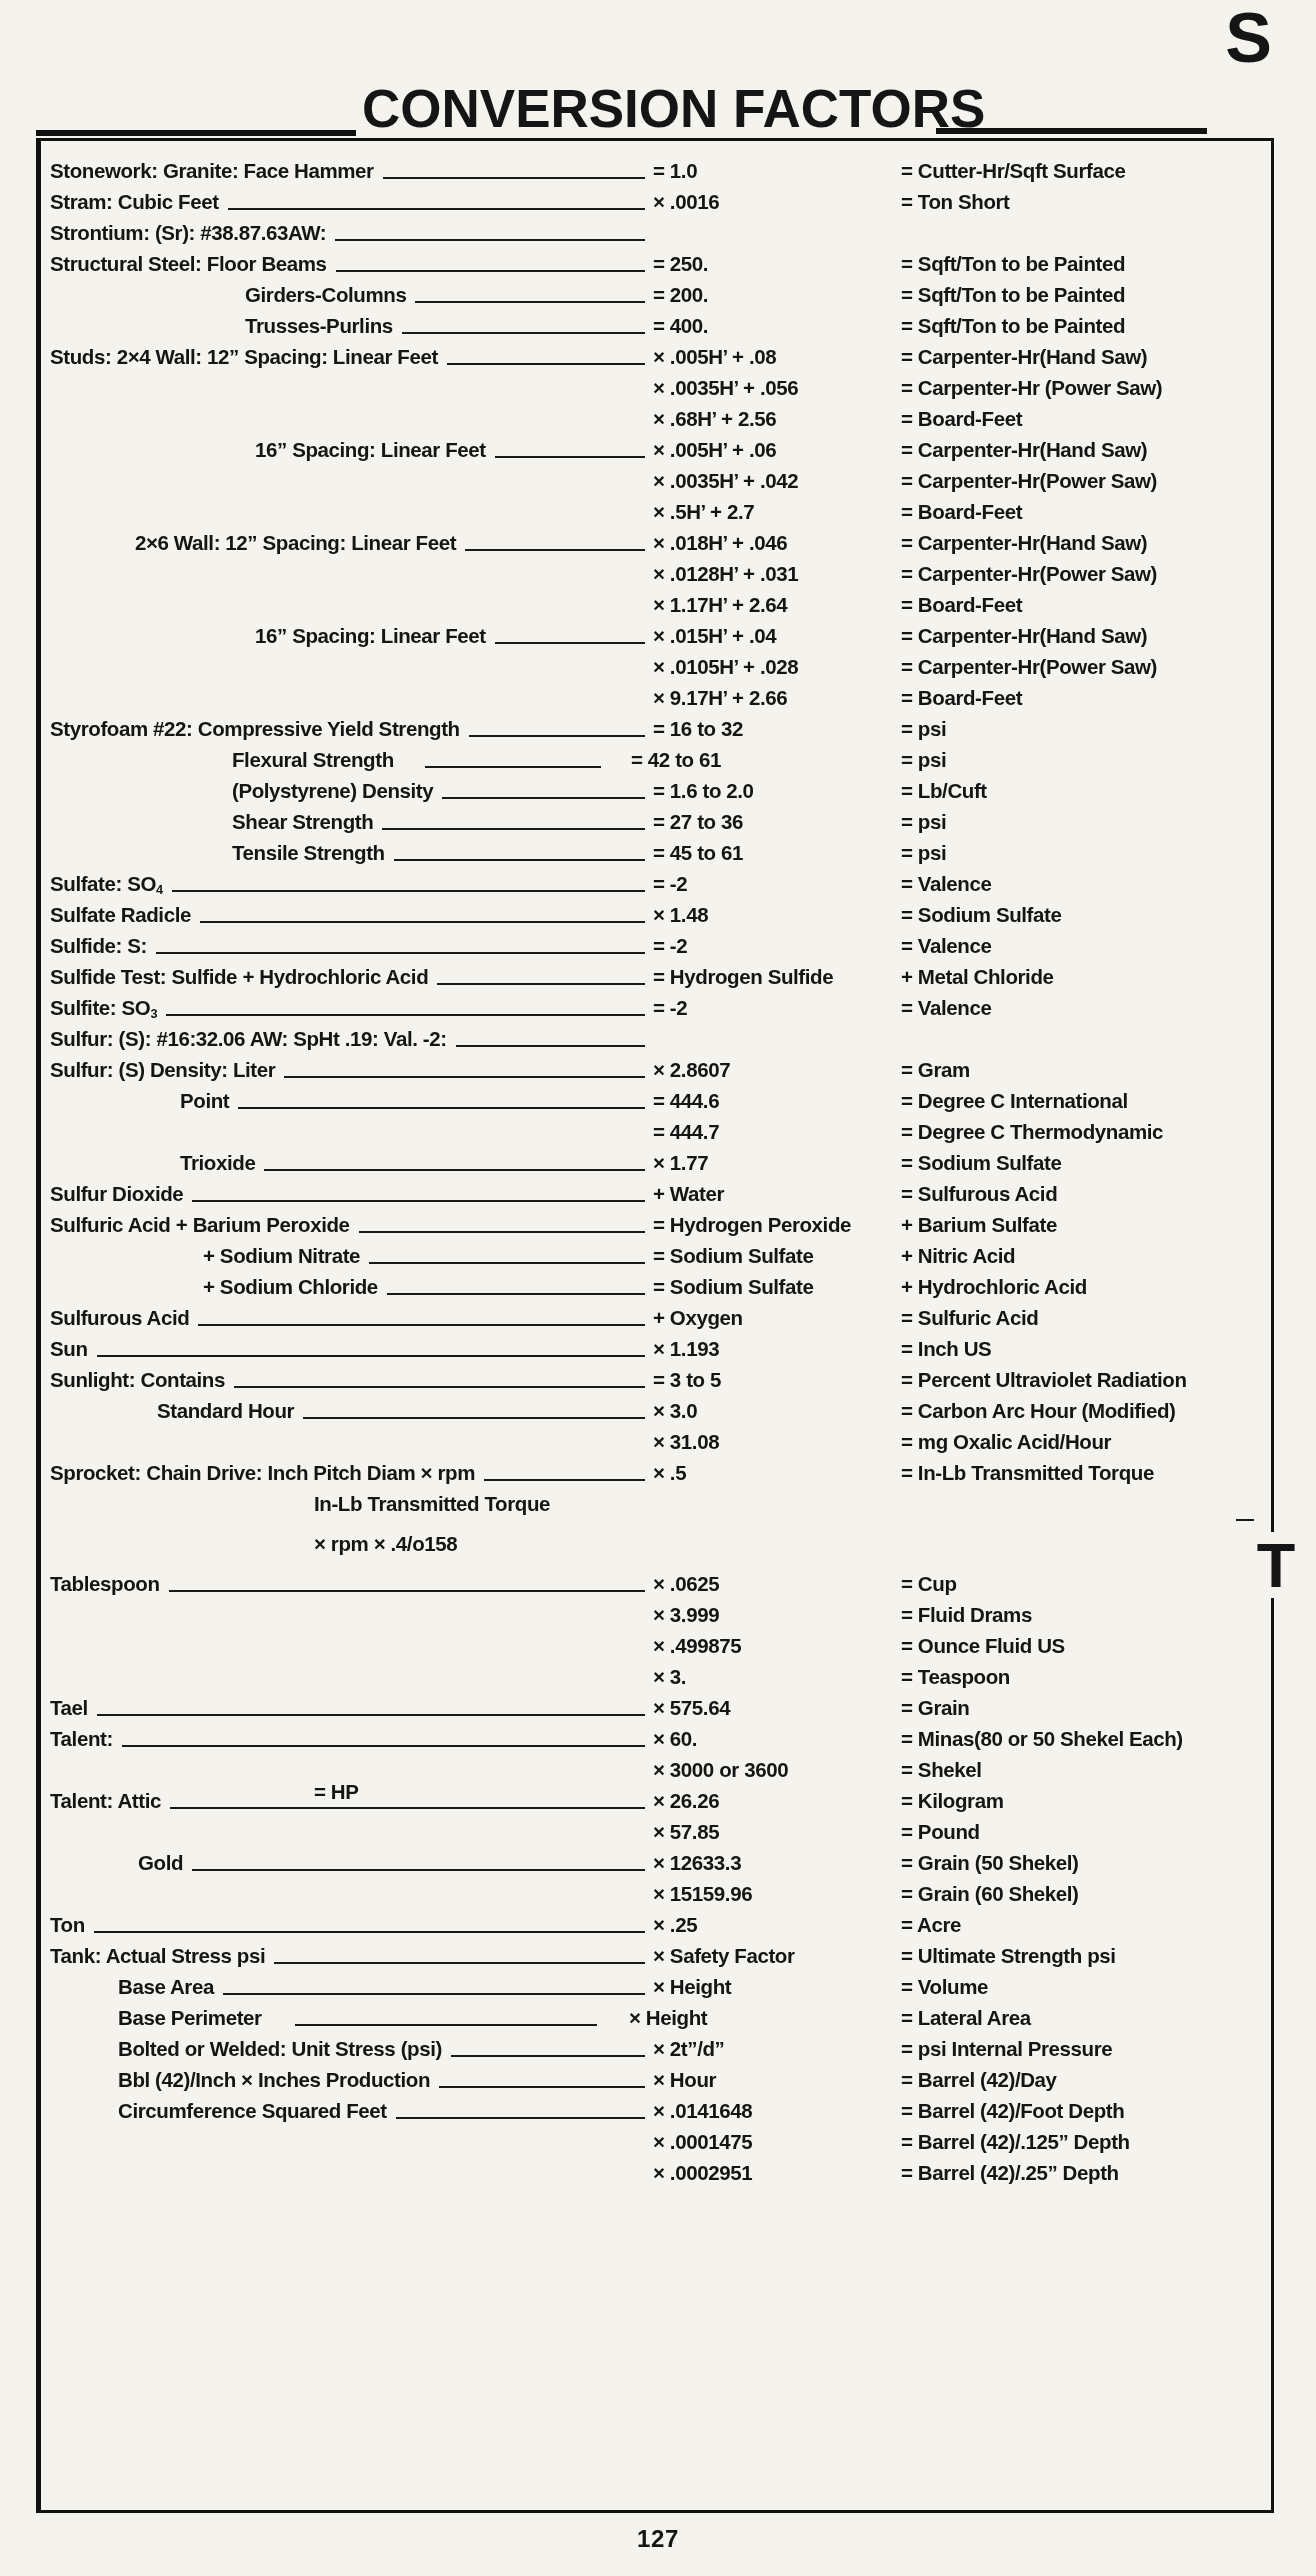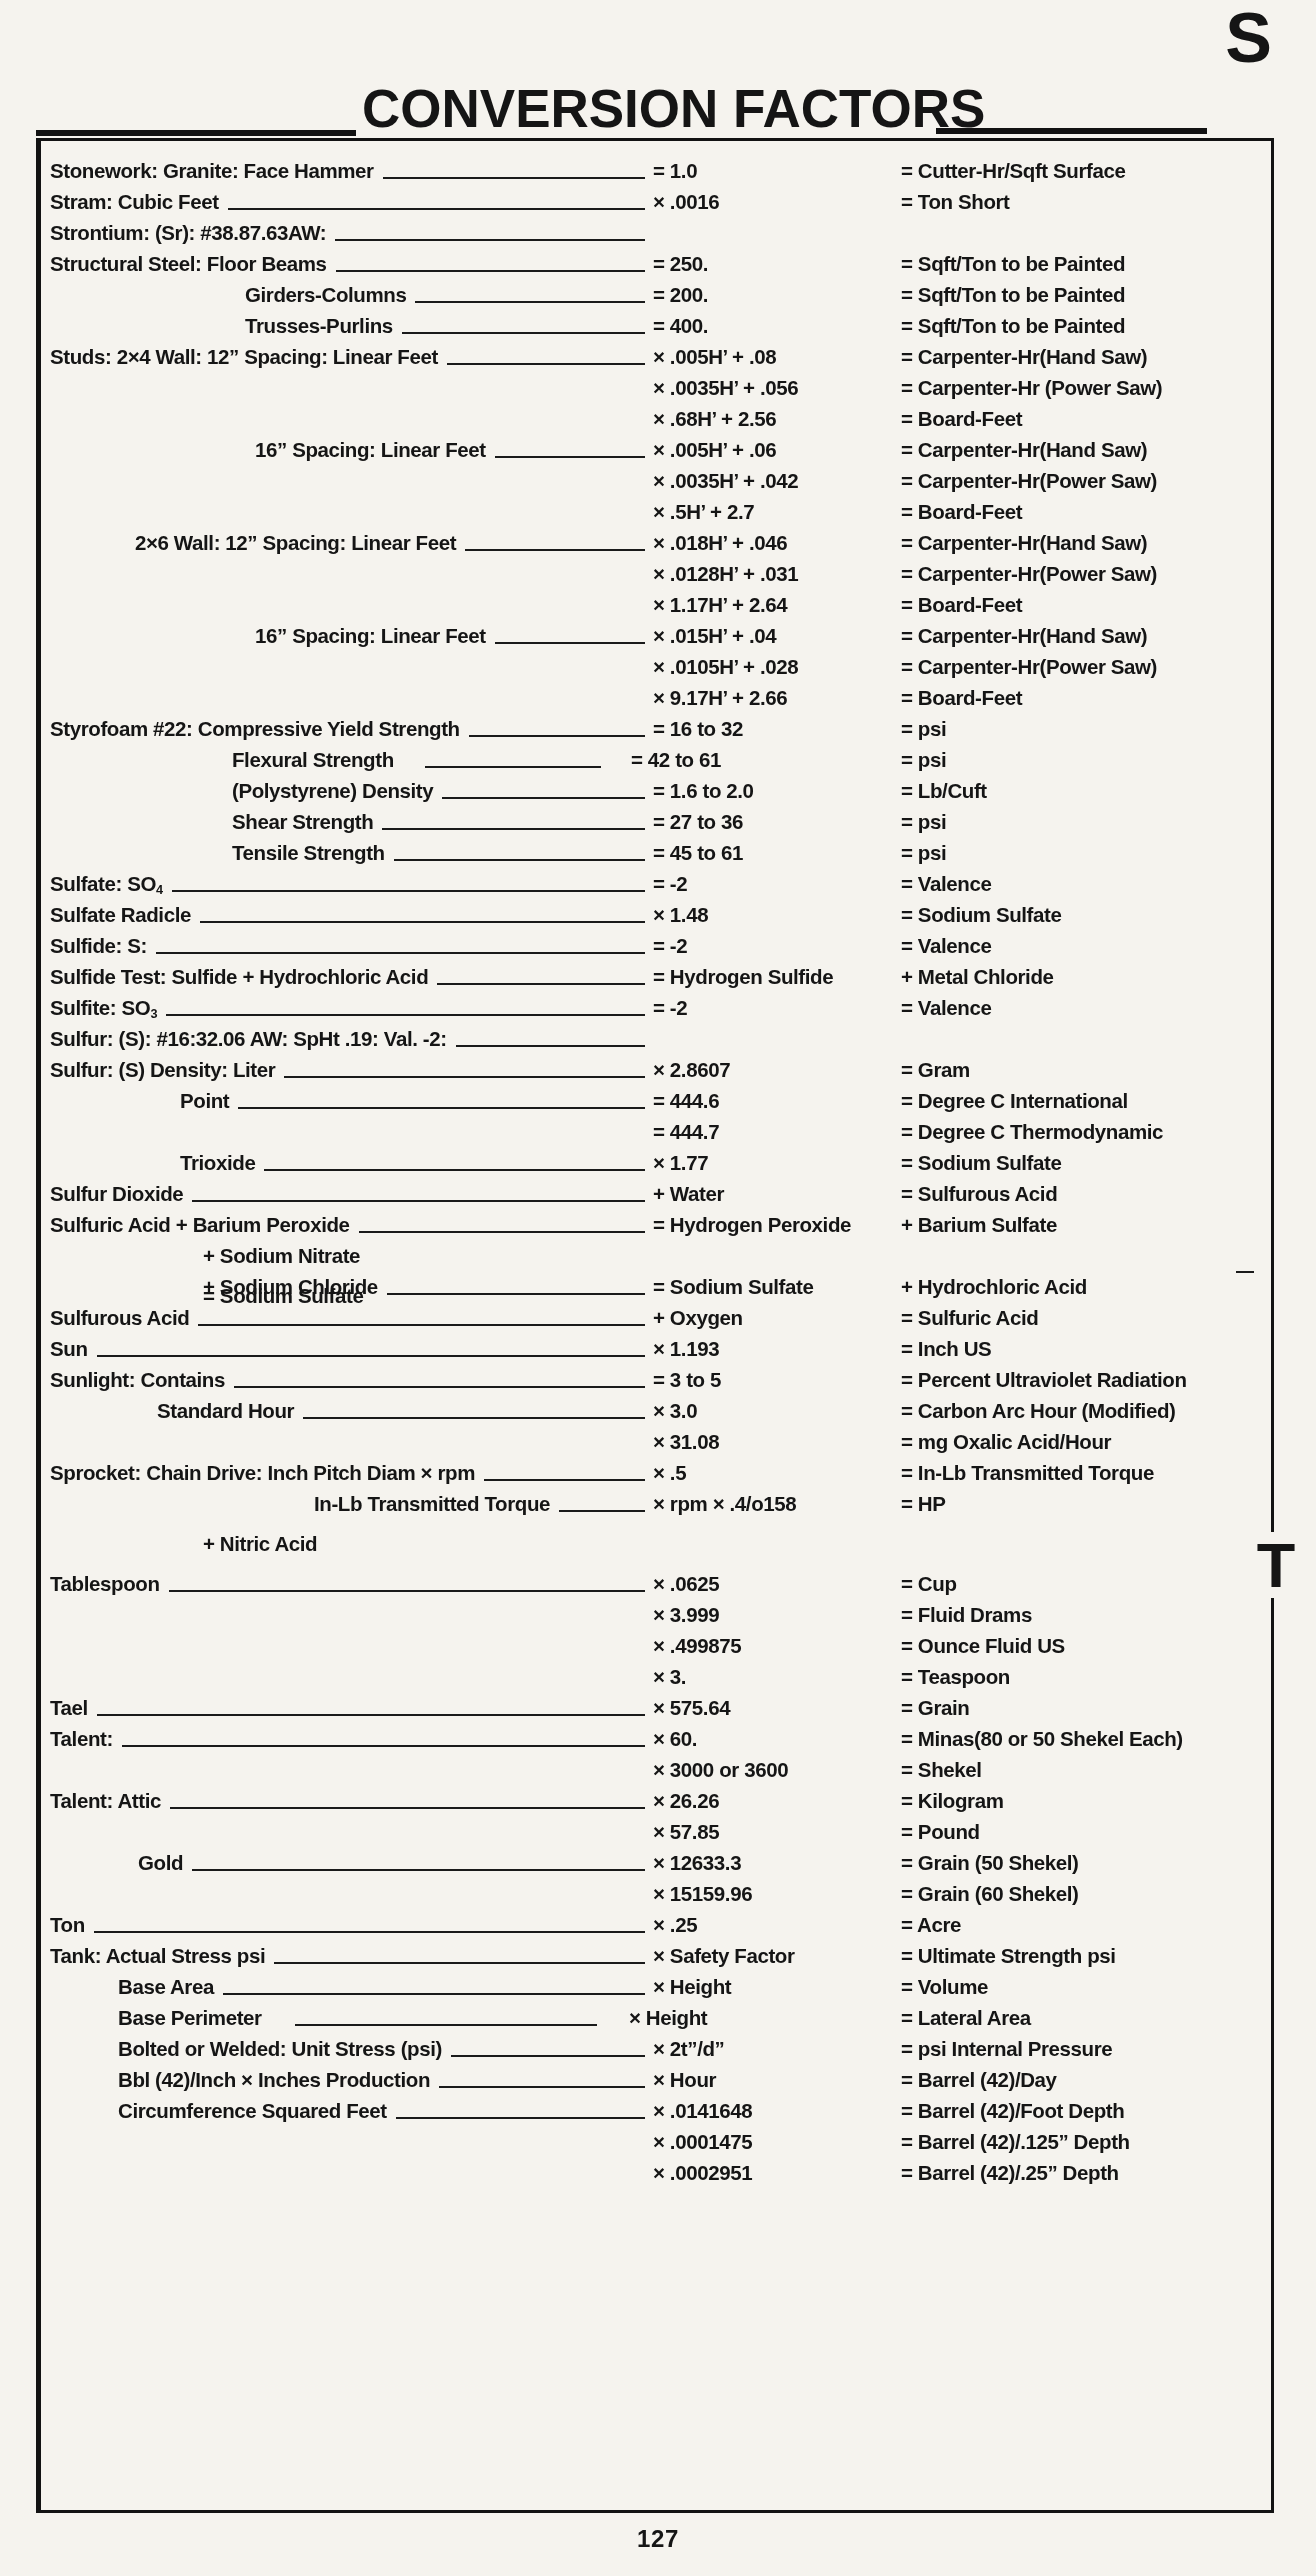--- a/index.html
+++ b/index.html
@@ -344,21 +344,21 @@
   </div>
 
   <div class="row">
     <span class="lbl">Sulfuric Acid + Barium Peroxide</span>
     <span class="lead"></span>
 
     <span class="mid">= Hydrogen Peroxide</span>
     <span class="res">+ Barium Sulfate</span>
   </div>
 
-  <div class="row" style="padding-left: 153px; flex-direction: column;">
+  <div class="row" style="padding-left: 153px;">
     <span class="lbl">+ Sodium Nitrate</span>
     <span class="lead"></span>
 
     <span class="mid">= Sodium Sulfate</span>
     <span class="res">+ Nitric Acid</span>
   </div>
 
   <div class="row" style="padding-left: 153px;">
     <span class="lbl">+ Sodium Chloride</span>
     <span class="lead"></span>
@@ -409,21 +409,21 @@
   </div>
 
   <div class="row">
     <span class="lbl">Sprocket: Chain Drive: Inch Pitch Diam × rpm</span>
     <span class="lead"></span>
 
     <span class="mid">× .5</span>
     <span class="res">= In-Lb Transmitted Torque</span>
   </div>
 
-  <div class="row" style="padding-left: 264px;">
+  <div class="row" style="padding-left: 264px; flex-direction: column;">
     <span class="lbl">In-Lb Transmitted Torque</span>
     <span class="lead"></span>
 
     <span class="mid">× rpm × .4/o158</span>
     <span class="res">= HP</span>
   </div>
 
   <div class="row" style="margin-top: 49px;">
     <span class="lbl">Tablespoon</span>
     <span class="lead"></span>

